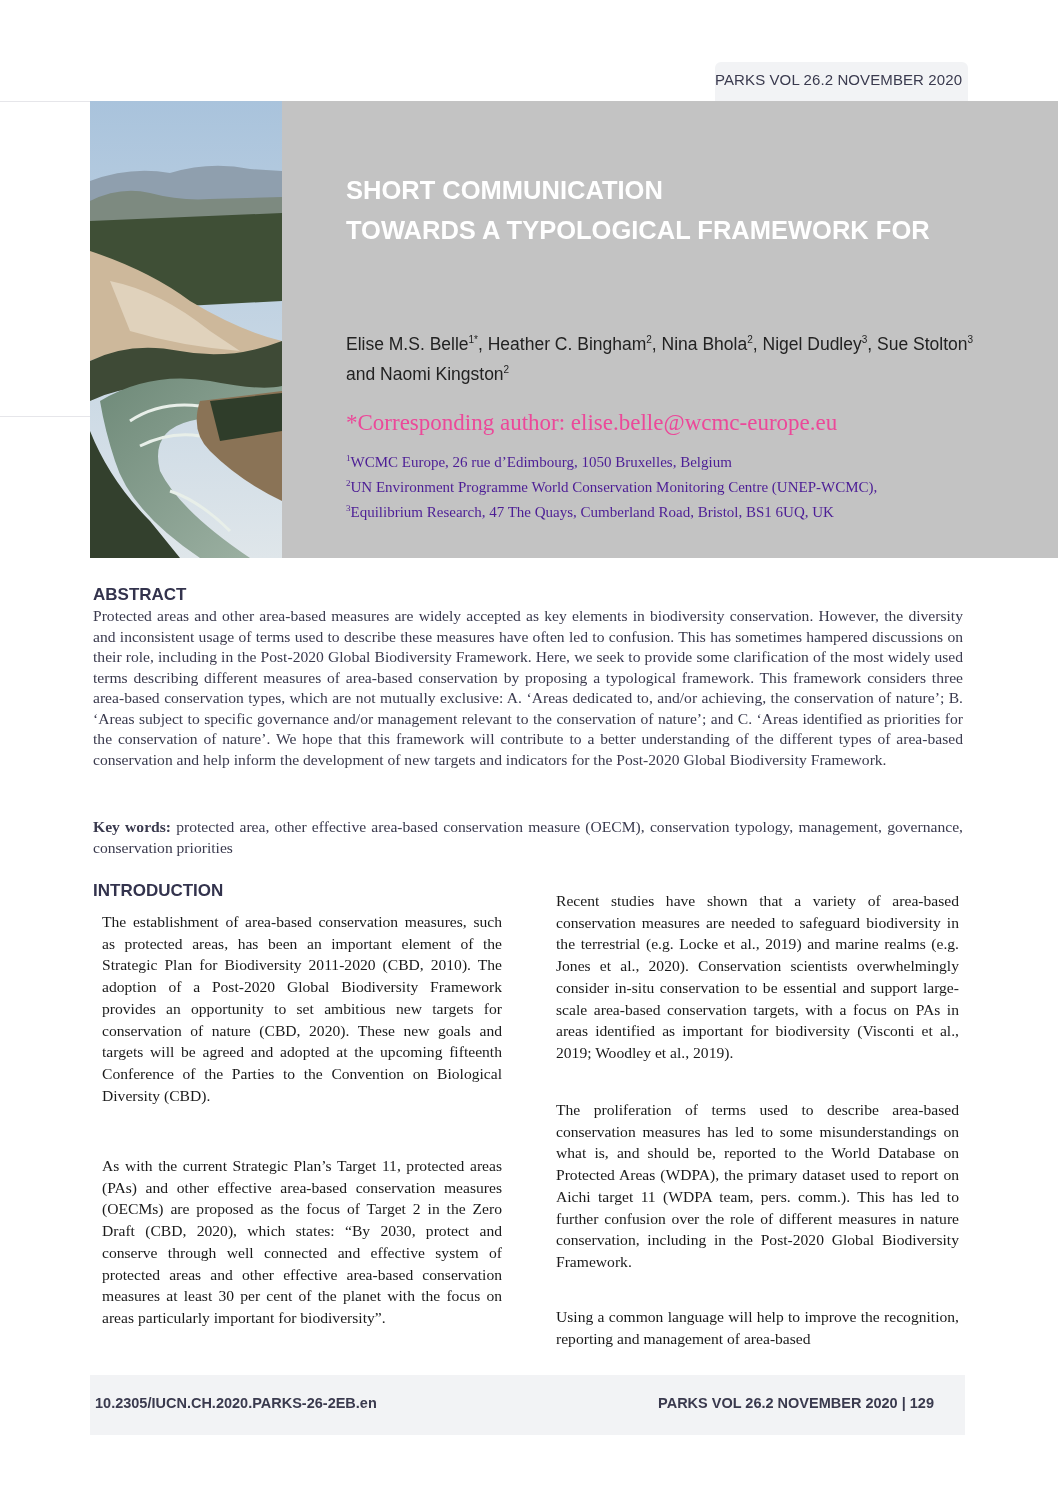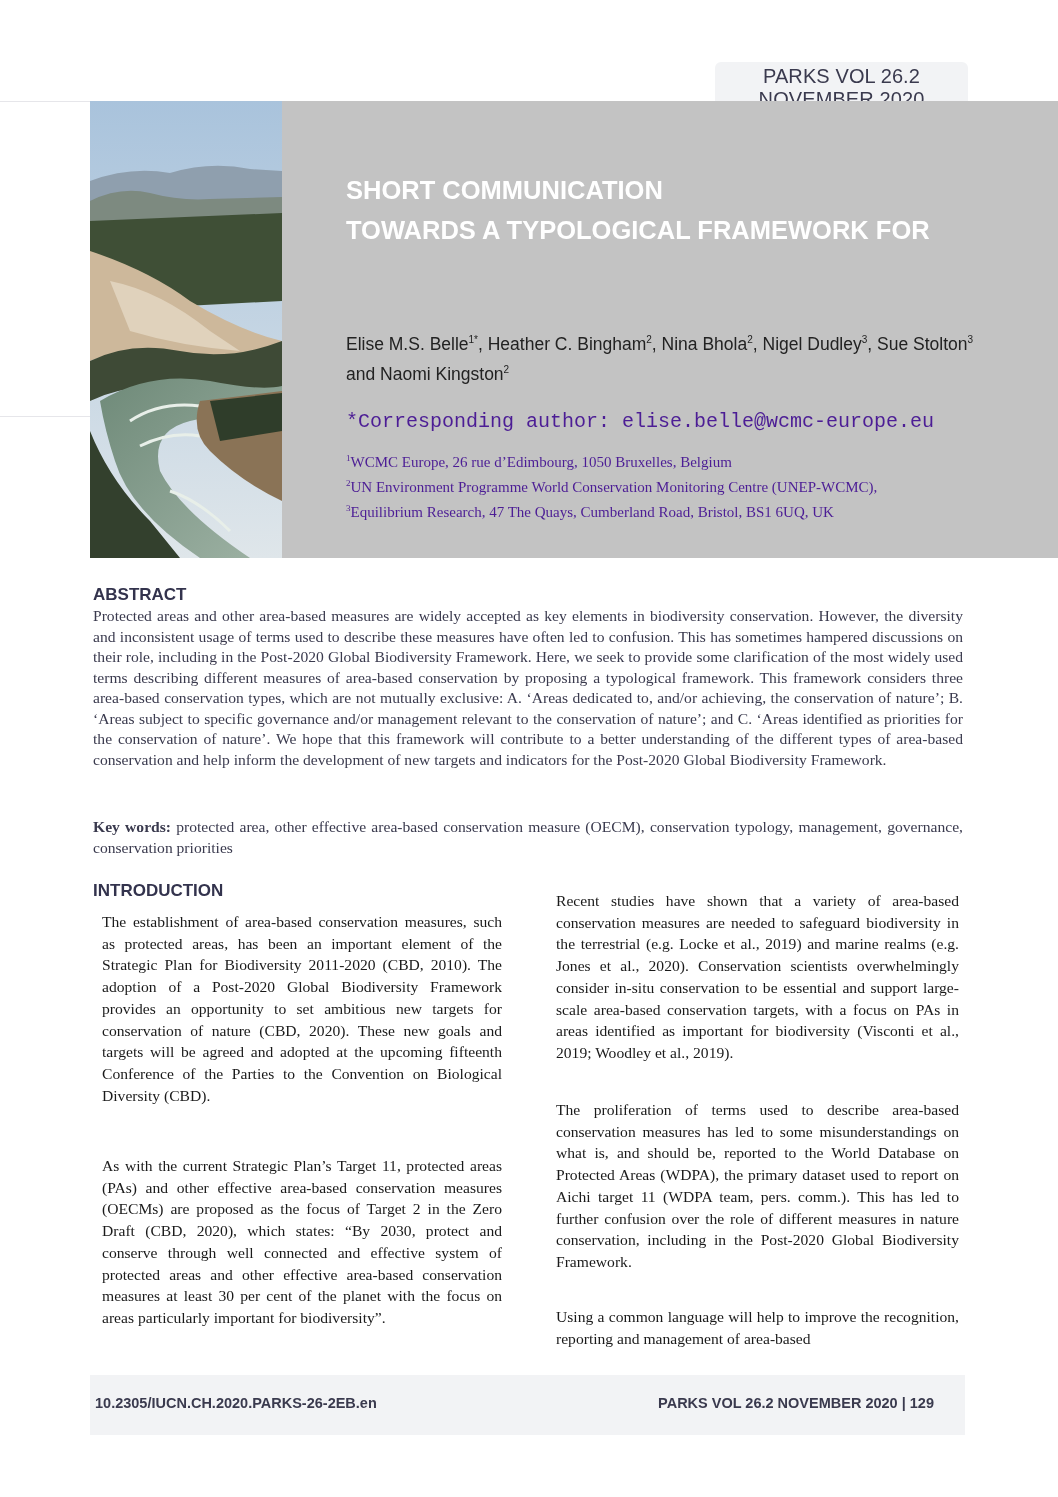--- a/index.html
+++ b/index.html
@@ -1,25 +1,25 @@
 <!DOCTYPE html>
 <html><head>
 <meta charset="utf-8">
 <style>
   html, body { margin:0; padding:0; background:#ffffff; }
   body { width:1058px; height:1497px; position:relative; overflow:hidden; font-family:"Liberation Serif", serif; color:#1a1a1a; }
   .hline { position:absolute; height:1px; background:#e6e6ea; }
   .header-tab { position:absolute; left:715px; top:62px; width:253px; height:39px; background:#f2f3f5; border-radius:6px 6px 0 0; }
-  .header-tab span { position:absolute; left:0; right:0; top:3px; text-align:center; font-family:"Liberation Sans", sans-serif; font-size:20px; color:#3a3a4e; letter-spacing:0.1px; }
+  .header-tab span { position:absolute; left:0; right:0; top:9px; text-align:left; font-family:"Liberation Sans", sans-serif; font-size:15px; color:#3a3a4e; letter-spacing:0.1px; }
   .banner { position:absolute; left:90px; top:101px; width:968px; height:457px; background:#c3c3c3; }
   .photo { position:absolute; left:90px; top:101px; width:192px; height:457px; overflow:hidden; }
   .title { position:absolute; left:346px; top:170px; font-family:"Liberation Sans", sans-serif; font-weight:bold; color:#ffffff; font-size:25.5px; line-height:40px; }
   .authors { position:absolute; left:346px; top:327px; width:630px; font-family:"Liberation Sans", sans-serif; font-size:17.5px; line-height:26px; color:#222; }
   .authors sup { font-size:10px; }
-  .corresp { position:absolute; left:346px; top:410px; font-family:Liberation Mono, monospace; font-size:20px; color:#4c1d95; }
+  .corresp { position:absolute; left:346px; top:410px; font-family:Liberation Serif, serif; font-size:23px; color:#ec4899; }
   .affils { position:absolute; left:346px; top:448px; font-family:"Liberation Serif", serif; font-size:15px; line-height:21px; color:#4c1d95; }
   .affils sup { font-size:9px; }
   .section-head { font-family:"Liberation Sans", sans-serif; font-weight:bold; color:#33334d; font-size:17px; }
   .abstract-head { position:absolute; left:93px; top:585px; }
   .abstract-body { position:absolute; left:93px; top:606px; width:870px; font-size:15.6px; line-height:20.5px; color:#3a3a4e; text-align:justify; }
   .keywords { position:absolute; left:93px; top:817px; width:870px; font-size:15.6px; line-height:20.5px; color:#3a3a4e; text-align:justify; }
   .keywords b { color:#3a3a4e; }
   .col { position:absolute; width:418px; font-size:15.6px; line-height:21.7px; color:#1a1a1a; text-align:justify; }
   .col p { margin:9px; }
   .intro-head { position:absolute; left:93px; top:881px; }

